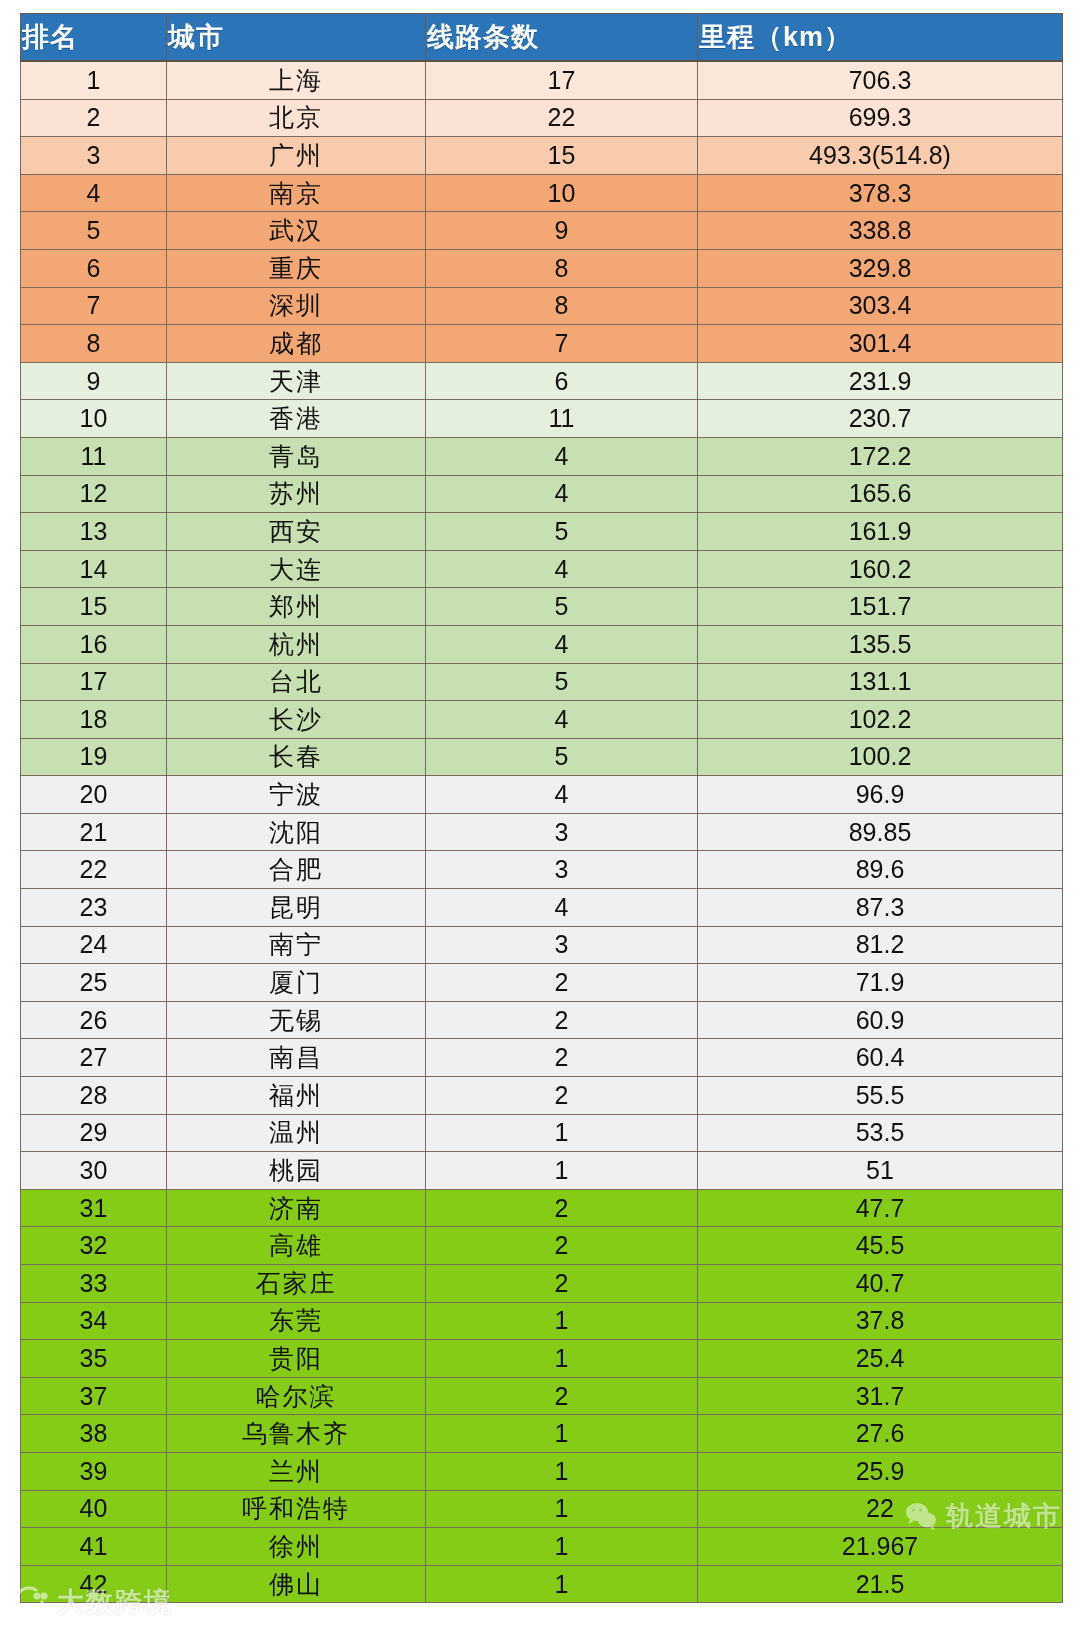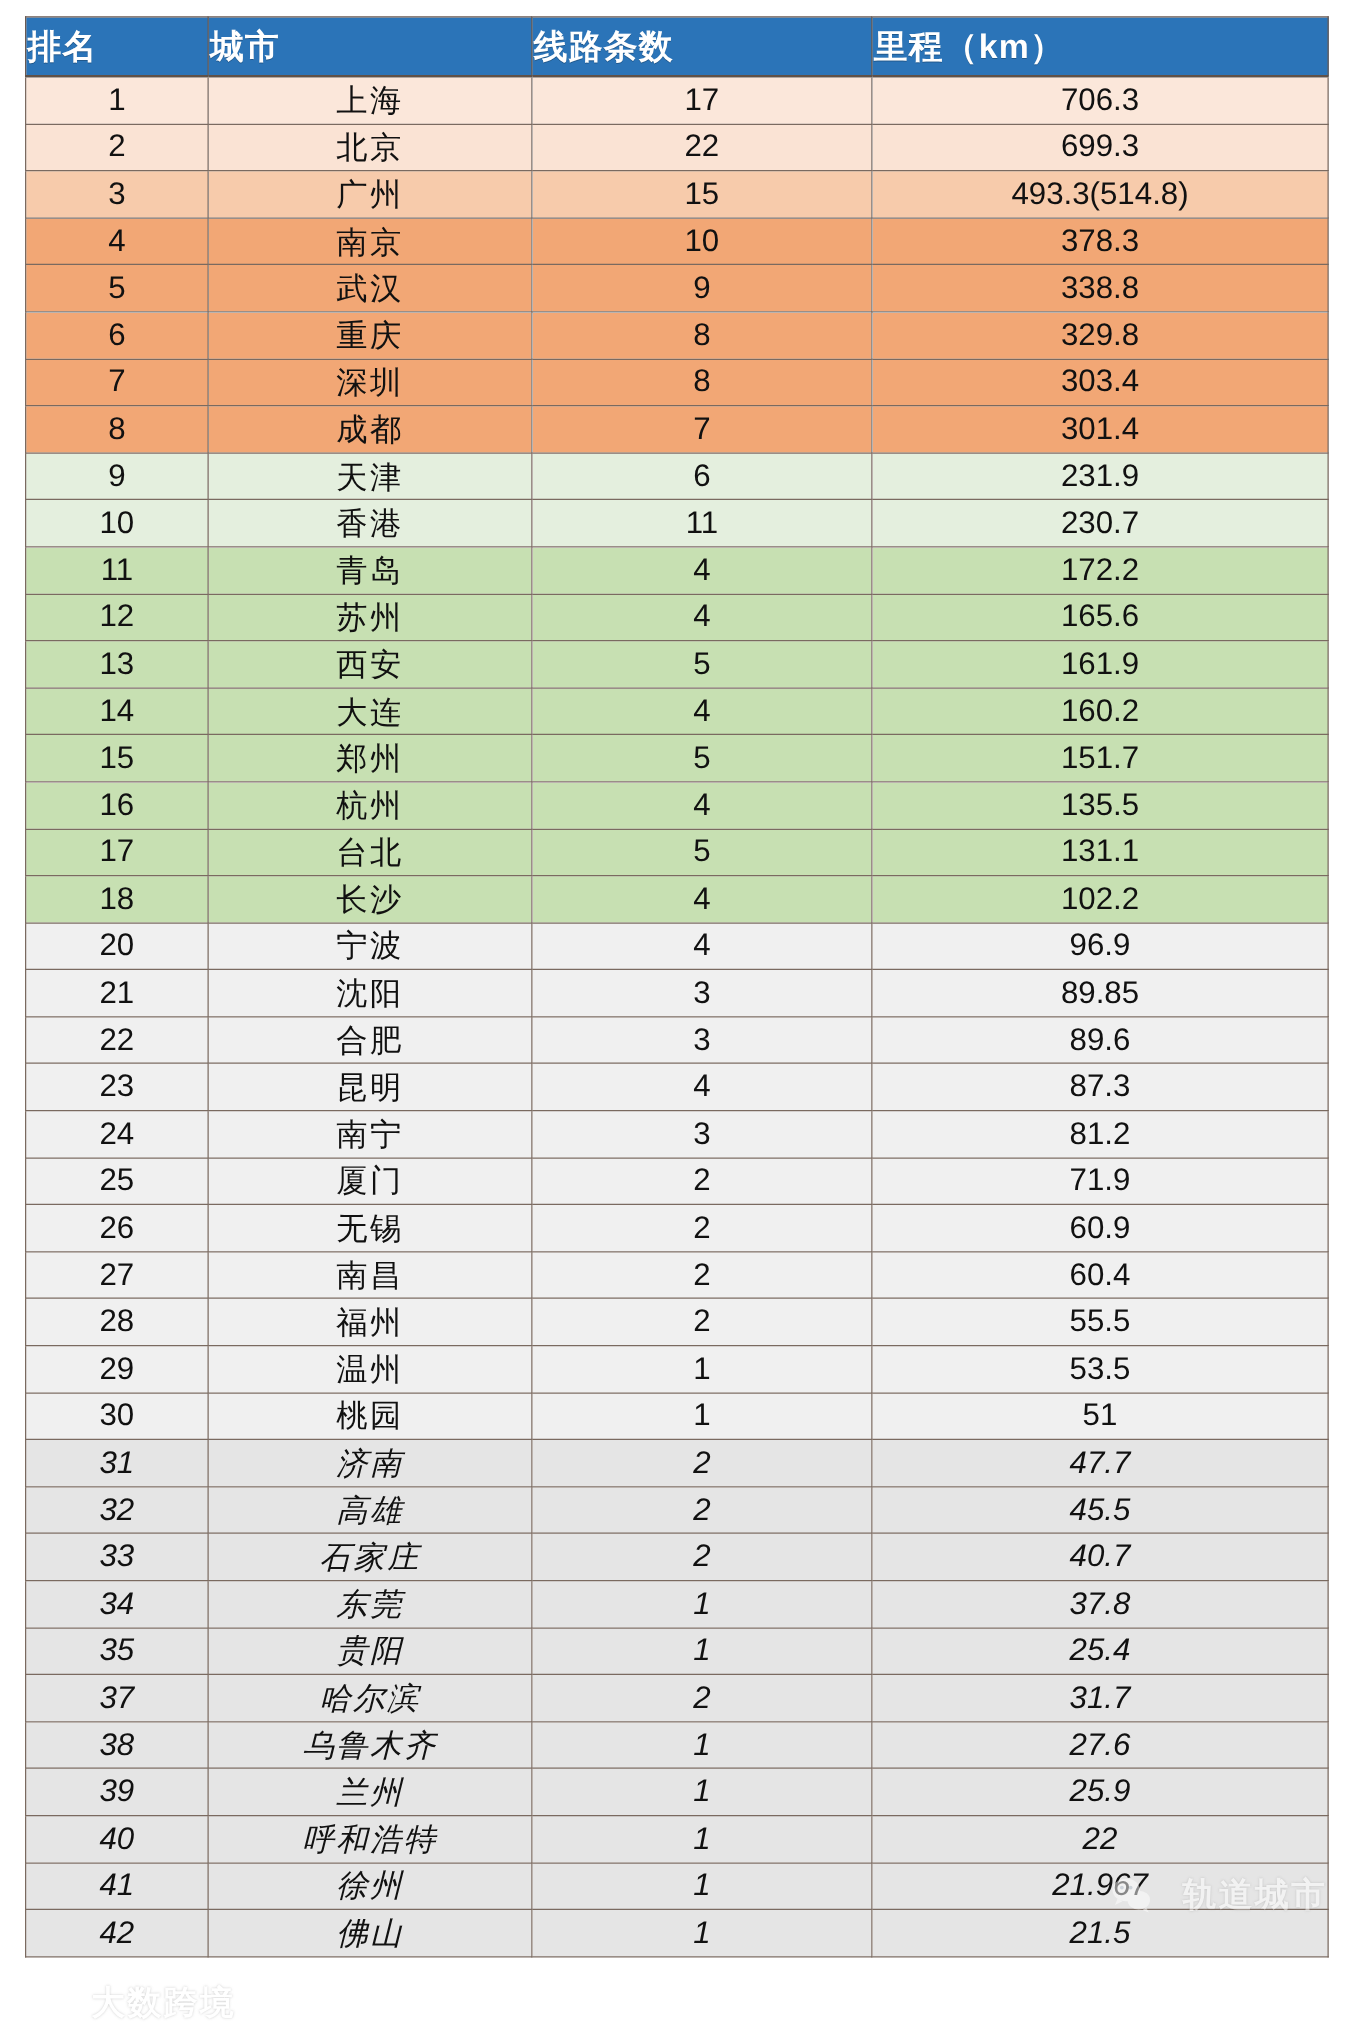--- a/index.html
+++ b/index.html
@@ -57,32 +57,32 @@
   tr.band-o1 td { background: #FBE7DA; border-color: #8a6d5c; }
   tr.band-o2 td { background: #FAE3D4; border-color: #8a6d5c; }
   tr.band-o3 td { background: #F7CBAB; border-color: #8a6d5c; }
   tr.band-o4 td { background: #F2A775; border-color: #7d5a3f; }
 
   tr.band-g1 td { background: #E4EFDE; border-color: #6d7a63; }
   tr.band-g2 td { background: #C7E0B2; border-color: #5f6f52; }
 
   tr.band-w  td { background: #F0F0F0; border-color: #7a7a7a; }
 
-  tr.band-b  td { background: #e5e5e5; border-color: #5e6a75; font-style: italic; }
+  tr.band-b  td { background: #84cc16; border-color: #5e6a75; }
 
   td.cell-city { font-size: 26px; letter-spacing: 2px; }
   td.cell-rank { font-size: 25px; }
   td.cell-km   { font-size: 25px; }
 
   
   .watermark {
     position: absolute;
     display: flex;
     align-items: center;
-    gap: 23px;
+    gap: 7px;
     opacity: 0.55;
     pointer-events: none;
     color: #ffffff;
     font-size: 27px;
     font-weight: bold;
     letter-spacing: 2px;
     text-shadow: 0 0 2px rgba(120,120,120,0.7);
   }
   #watermark-left  { left: 14px;  top: 1584px; }
   #watermark-right { right: 18px; top: 1498px; opacity: 0.5; }
@@ -214,20 +214,26 @@
         <td class="cell-city">台北</td>
         <td class="cell-lines">5</td>
         <td class="cell-km">131.1</td>
       </tr>
       <tr class="band-g2">
         <td class="cell-rank">18</td>
         <td class="cell-city">长沙</td>
         <td class="cell-lines">4</td>
         <td class="cell-km">102.2</td>
       </tr>
+      <tr class="band-g2">
+        <td class="cell-rank">19</td>
+        <td class="cell-city">长春</td>
+        <td class="cell-lines">5</td>
+        <td class="cell-km">100.2</td>
+      </tr>
       <tr class="band-w">
         <td class="cell-rank">20</td>
         <td class="cell-city">宁波</td>
         <td class="cell-lines">4</td>
         <td class="cell-km">96.9</td>
       </tr>
       <tr class="band-w">
         <td class="cell-rank">21</td>
         <td class="cell-city">沈阳</td>
         <td class="cell-lines">3</td>

